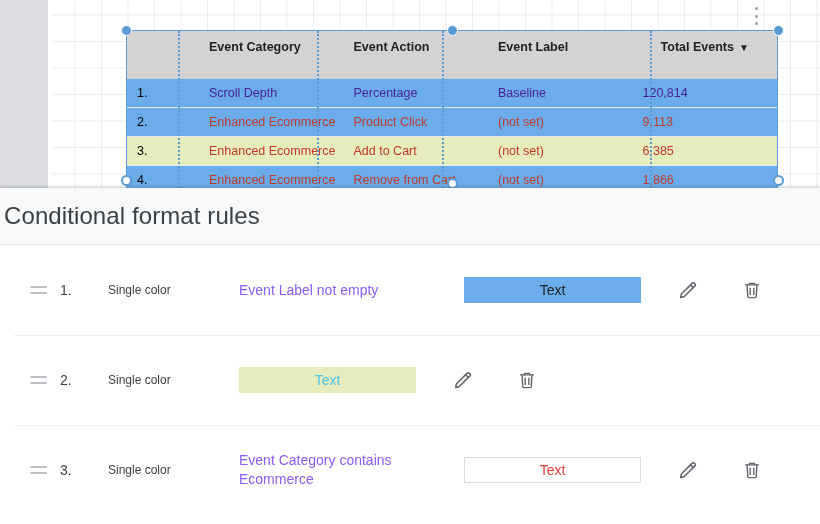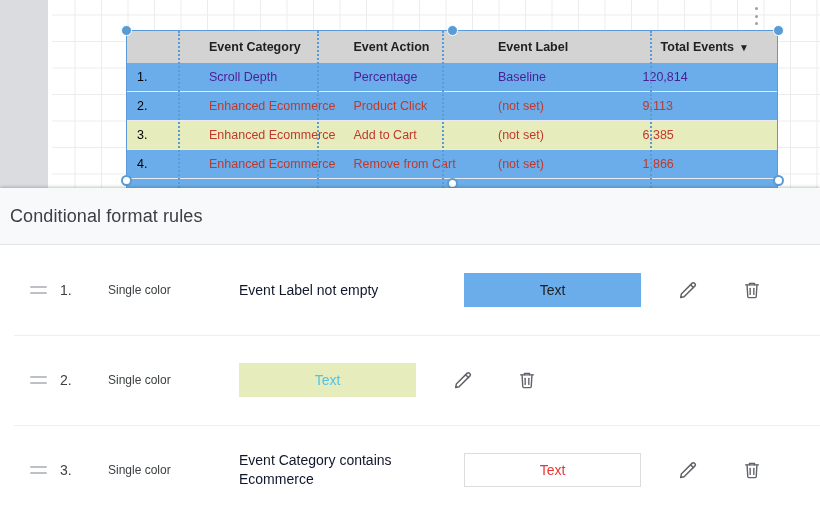--- a/index.html
+++ b/index.html
@@ -85,21 +85,21 @@
     border-collapse: collapse;
     table-layout: fixed;
     font-size: 12.5px;
   }
   .tbl th {
     background: #d3d3d3;
     color: #202124;
     font-weight: bold;
     font-size: 12.5px;
     text-align: left;
-    padding: 8px 10px 8px 10px;
+    padding: 8px 10px 24px 10px;
     height: 16px;
     border: none;
     white-space: nowrap;
     overflow: hidden;
   }
   .tbl th.num-col { text-align: center; }
   .tbl th.idx-col { width: 52px; }
   .tbl td {
     padding: 7px 10px 7px 10px;
     font-size: 12.5px;
@@ -151,22 +151,22 @@
   #dialog-header {
     position: relative;
     height: 57px;
     background: #f8f9fa;
     border-bottom: 1px solid #e4e6e8;
     box-sizing: border-box;
     display: flex;
     align-items: center;
   }
   #dialog-title {
-    padding-left: 10px;
-    font-size: 18px;
+    padding-left: 4px;
+    font-size: 24px;
     color: #3c4043;
     font-weight: normal;
     letter-spacing: 0.1px;
   }
 
   #rules-list {
     position: relative;
   }
   .rule-row {
     position: relative;
@@ -206,33 +206,33 @@
     color: #3c4043;
   }
   .rule-type {
     flex: 0 0 131px;
     font-size: 12px;
     color: #3c4043;
   }
   .rule-desc {
     flex: 0 0 225px;
     font-size: 14px;
-    color: #0f172a;
+    color: #8b5cf6;
     line-height: 19px;
     padding-right: 8px;
     box-sizing: border-box;
   }
   .swatch-wrap {
     flex: 0 0 192px;
     display: flex;
     justify-content: flex-start;
   }
   .swatch {
     width: 177px;
-    height: 34px;
+    height: 26px;
     display: flex;
     align-items: center;
     justify-content: center;
     font-size: 14px;
     box-sizing: border-box;
   }
   .icon-btn {
     flex: 0 0 64px;
     display: flex;
     align-items: center;

